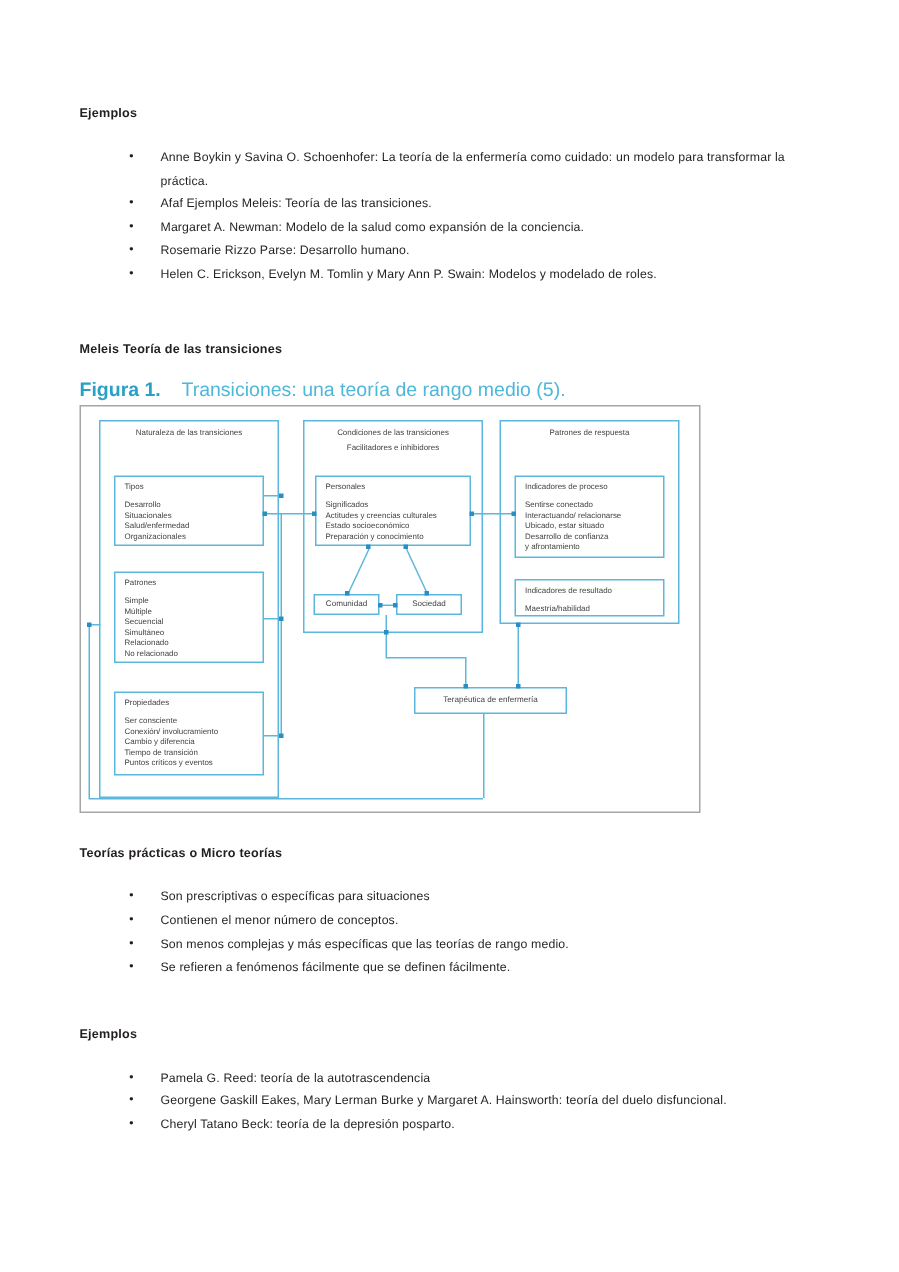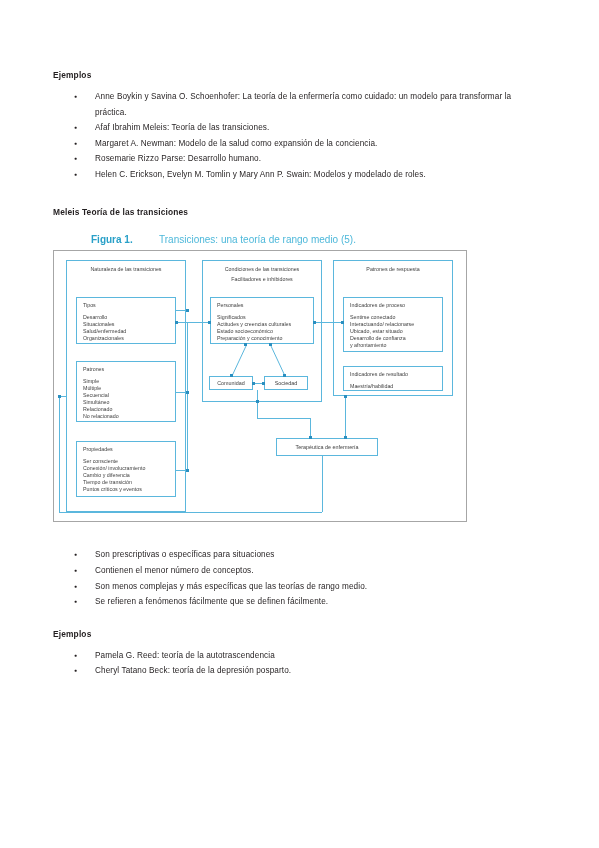--- a/index.html
+++ b/index.html
@@ -30,21 +30,21 @@
   }
   h2.section-head {
     font-size: 8.4px;
     font-weight: bold;
     margin: 0 0 8px 0;
     letter-spacing: 0.15px;
     line-height: 1.3;
   }
   ul.bullets {
     list-style: none;
-    margin: 4px;
+    margin: 16px;
     padding: 0;
   }
   ul.bullets li {
     position: relative;
     font-size: 8.2px;
     line-height: 15.6px;
     padding-left: 38px;
     letter-spacing: 0.1px;
     margin: 0;
   }
@@ -57,25 +57,24 @@
     line-height: 15.6px;
     color: #231f20;
   }
   .gap-lg { height: 21px; }
   .gap-md { height: 15px; }
   .gap-sm { height: 8px; }
 
   
   .figure-wrap { position: relative; }
   .fig-caption {
-    font-size: 10px;
+    font-size: 13px;
     line-height: 12px;
     margin-bottom: 4px;
     white-space: nowrap;
-    margin-left: 38px;
   }
   .fig-caption .fig-label {
     font-weight: bold;
     color: #29a0c8;
     display: inline-block;
     width: 68px;
   }
   .fig-caption .fig-title {
     color: #4db8da;
   }
@@ -159,21 +158,21 @@
 </style>
 </head>
 <body>
 
 <div class="page">
   <div class="content">
 
     <h2 class="section-head">Ejemplos</h2>
     <ul class="bullets">
       <li>Anne Boykin y Savina O. Schoenhofer: La teoría de la enfermería como cuidado: un modelo para transformar la práctica.</li>
-      <li>Afaf Ibrahim Meleis: Teoría de las transiciones.</li>
+      <li>Afaf Ejemplos Meleis: Teoría de las transiciones.</li>
       <li>Margaret A. Newman: Modelo de la salud como expansión de la conciencia.</li>
       <li>Rosemarie Rizzo Parse: Desarrollo humano.</li>
       <li>Helen C. Erickson, Evelyn M. Tomlin y Mary Ann P. Swain: Modelos y modelado de roles.</li>
     </ul>
 
     <div class="gap-lg"></div>
 
     <h2 class="section-head">Meleis Teoría de las transiciones</h2>
 
     <div class="gap-sm"></div>
@@ -305,29 +304,31 @@
           <div class="conn conn-v" style="left:268px; top:205px; height:56px;"></div>
 
           <div class="conn conn-h" style="left:5px; top:261px; width:263px;"></div>
 
         </div>
       </div>
     </div>
 
     <div class="gap-lg"></div>
 
+    <h2 class="section-head">Teorías prácticas o Micro teorías</h2>
     <ul class="bullets">
       <li>Son prescriptivas o específicas para situaciones</li>
       <li>Contienen el menor número de conceptos.</li>
       <li>Son menos complejas y más específicas que las teorías de rango medio.</li>
       <li>Se refieren a fenómenos fácilmente que se definen fácilmente.</li>
     </ul>
 
     <div class="gap-md"></div>
 
     <h2 class="section-head">Ejemplos</h2>
     <ul class="bullets">
       <li>Pamela G. Reed: teoría de la autotrascendencia</li>
+      <li>Georgene Gaskill Eakes, Mary Lerman Burke y Margaret A. Hainsworth: teoría del duelo disfuncional.</li>
       <li>Cheryl Tatano Beck: teoría de la depresión posparto.</li>
     </ul>
 
   </div>
 </div>
 
 </body></html>

